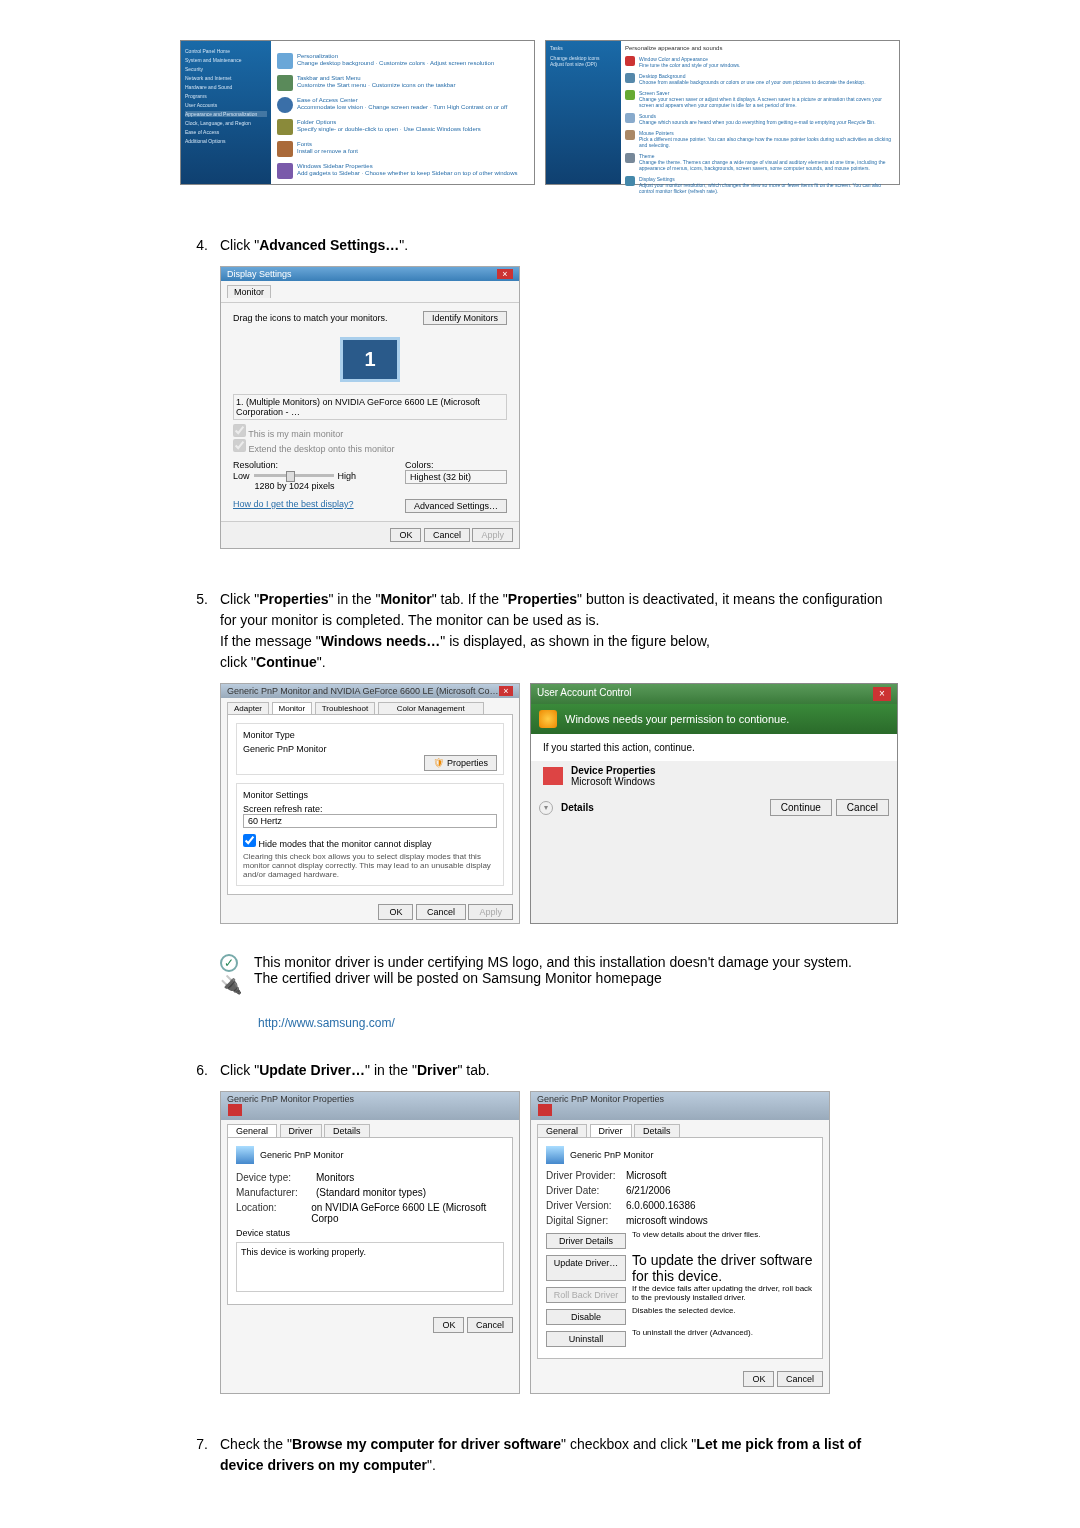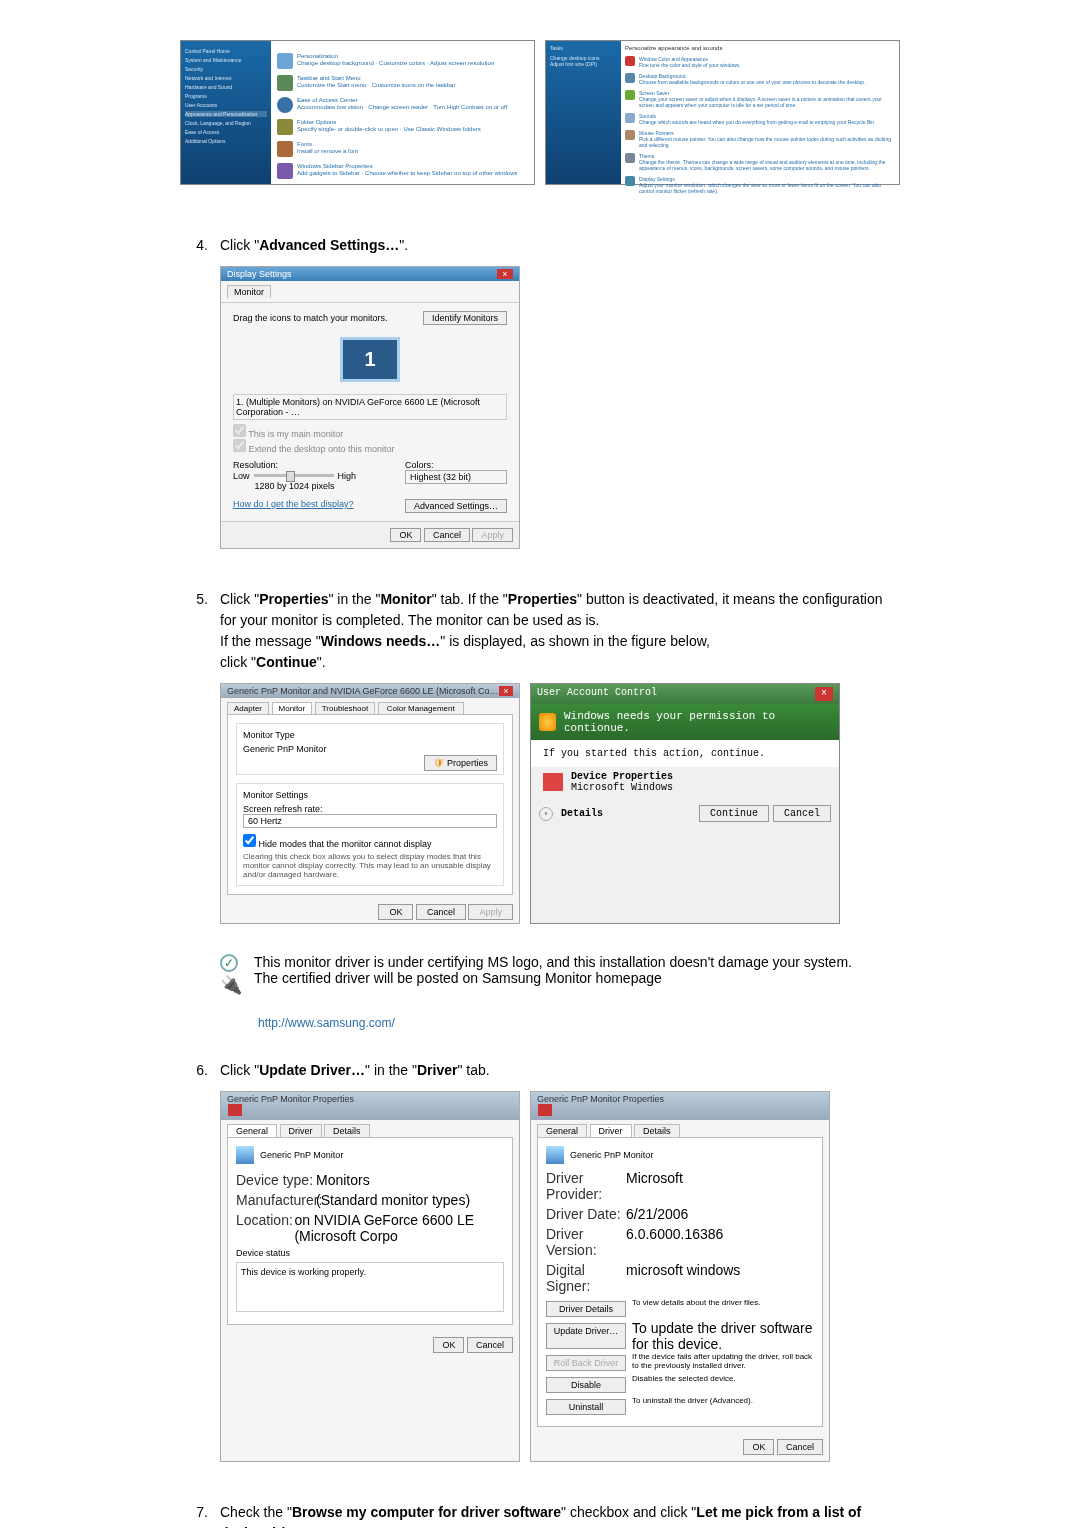--- a/index.html
+++ b/index.html
@@ -99,25 +99,24 @@
     }
     
     .dlg-monitor-tab {
       width: 300px;
       border: 1px solid #aaa;
       background: #f5f5f5;
       font-size: 9px;
     }
     
     .uac {
-      width: 310px;
+      width: 368px;
       border: 1px solid #888;
       font-size: 10px;
       background: #f0f0f0;
-      font-family: Liberation Mono, monospace;
     }
     .uac .titlebar { background: linear-gradient(#5a9a5a, #3a7a3a); color:#fff; padding: 3px 6px; display:flex; justify-content:space-between; font-size:10px; }
     .uac .closebtn { width:18px; height:14px; background:#c33; color:#fff; text-align:center; font-size:10px; line-height:14px; }
     .uac .heading { background: linear-gradient(#3a8a3a, #2a6a2a); color:#fff; padding: 6px 8px; display:flex; gap:8px; align-items:center; font-size:11px; }
     .uac .heading .shield { width:18px; height:18px; background: radial-gradient(#fc4,#e80); border-radius:3px; }
     .uac .section { padding: 8px 12px; background:#fff; }
     .uac .devprop { display:flex; gap:8px; padding:4px 12px; align-items:center; }
     .uac .devprop .icn { width:20px; height:18px; background:#d44; }
     .uac .detailsrow { display:flex; padding:8px; align-items:center; gap:8px;}
     .uac .detailsrow .expand { width:14px;height:14px;border:1px solid #aaa;border-radius:50%; color:#888; text-align:center; font-size:8px; line-height:12px; }
@@ -155,21 +154,21 @@
       background: #f5f5f5;
       font-size: 9px;
     }
     .propsdlg .titlebar { background: linear-gradient(#bcd, #9ab); padding:2px 6px; display:flex; justify-content:space-between; color:#333; font-size:9px;flex-direction:column; }
     .propsdlg .titlebar .wbtns span { display:inline-block; width:14px; height:12px; background:#c33; margin-left:1px; }
     .propsdlg .tabs { padding: 4px 6px 0; }
     .propsdlg .tabs .tab { display:inline-block; border:1px solid #bbb; border-bottom:none; padding:1px 8px; background:#f0f0f0; font-size:9px; }
     .propsdlg .tabs .tab.active { background:#fff; }
     .propsdlg .panel { border:1px solid #bbb; margin:0 6px 6px; padding:8px; background:#fff; }
     .propsdlg .devicon { width:18px; height:18px; background:linear-gradient(#adf,#48c); display:inline-block; vertical-align:middle; margin-right:6px;}
-    .propsdlg .fld { display:flex; margin: 4px 0; font-size:14px; }
+    .propsdlg .fld { display:flex; margin: 4px 0; font-size:10px; }
     .propsdlg .fld .lbl { width:80px; color:#333; }
     .propsdlg .btn { border:1px solid #999; background:#eee; padding:2px 8px; font-size:9px; display:inline-block; }
     .propsdlg .btnrow { text-align:right; padding:6px; }
     .propsdlg .statusbox { border:1px solid #ccc; height:50px; padding:4px; font-size:9px; background:#fff; margin:4px 0; }
     .propsdlg .bigbtn { border:1px solid #999; background:#eee; padding:2px; width:80px; text-align:center; font-size:9px; display:inline-block; margin:3px 6px 3px 0; }
 
     b, .bold { font-weight: bold; }
   </style>
 </head>
 <body>
@@ -327,21 +326,21 @@
   <div class="dlg-row">
     <div class="dlg-monitor-tab">
       <div class="titlebar" style="background:linear-gradient(#bcd,#9ab);color:#333;padding:2px 6px;display:flex;justify-content:space-between;font-size:9px;">
         <span>Generic PnP Monitor and NVIDIA GeForce 6600 LE (Microsoft Co…</span>
         <span style="background:#c33;color:#fff;width:14px;text-align:center;">×</span>
       </div>
       <div style="padding:4px 6px 0;">
         <span class="tab" style="border:1px solid #bbb;border-bottom:none;padding:1px 6н;background:#f0f0f0;font-size:8px;display:inline-block;padding:1px 6px;">Adapter</span>
         <span class="tab" style="border:1px solid #bbb;border-bottom:none;padding:1px 6px;background:#fff;font-size:8px;display:inline-block;">Monitor</span>
         <span class="tab" style="border:1px solid #bbb;border-bottom:none;padding:1px 6px;background:#f0f0f0;font-size:8px;display:inline-block;">Troubleshoot</span>
-        <span class="tab" style="border:1px solid #bbb;border-bottom:none;padding:1px 8px;background:#f0f0f0;font-size:8px;display:inline-block;">Color Management</span>
+        <span class="tab" style="border:1px solid #bbb;border-bottom:none;padding:1px 18px;background:#f0f0f0;font-size:8px;display:inline-block;">Color Management</span>
       </div>
       <div style="border:1px solid #bbb;margin:0 6px 6px;padding:8px;background:#fff;">
         <div style="border:1px solid #ddd;padding:6px;margin-bottom:8px;">
           <div>Monitor Type</div>
           <div style="display:flex;align-items:center;margin:4px 0;">
               <span class="devicon"></span>
               <span>Generic PnP Monitor</span>
             </div>
           <div style="text-align:right;"><span class="btn" style="border:1px solid #999;background:#eee;padding:2px 8px;"><span style="color:#e80;">🛡</span> <span>Properties</span></span></div>
         </div>

